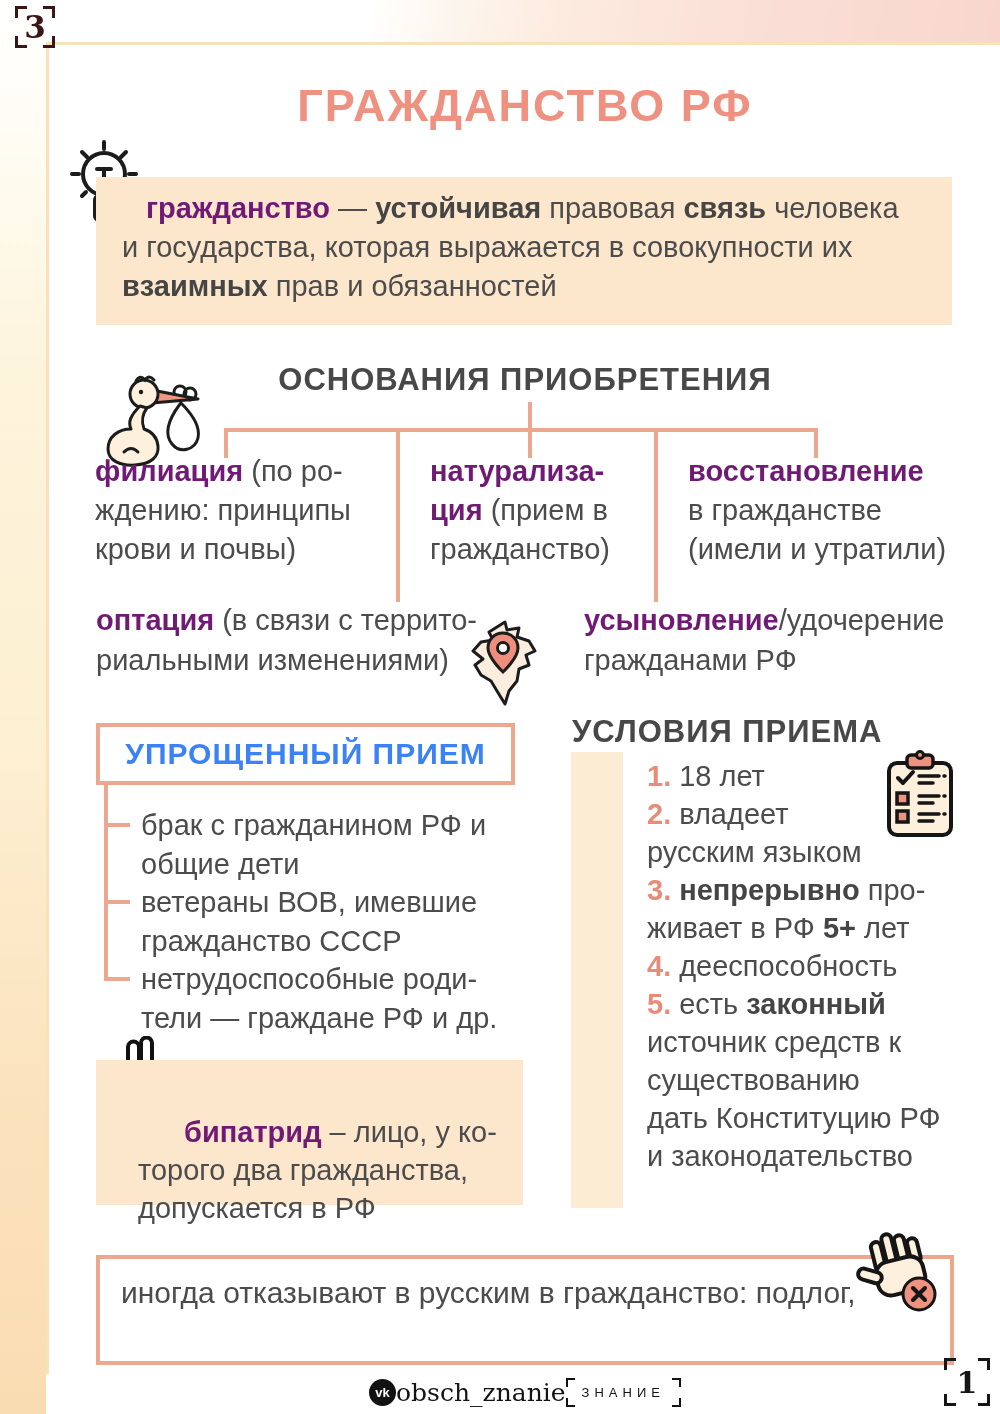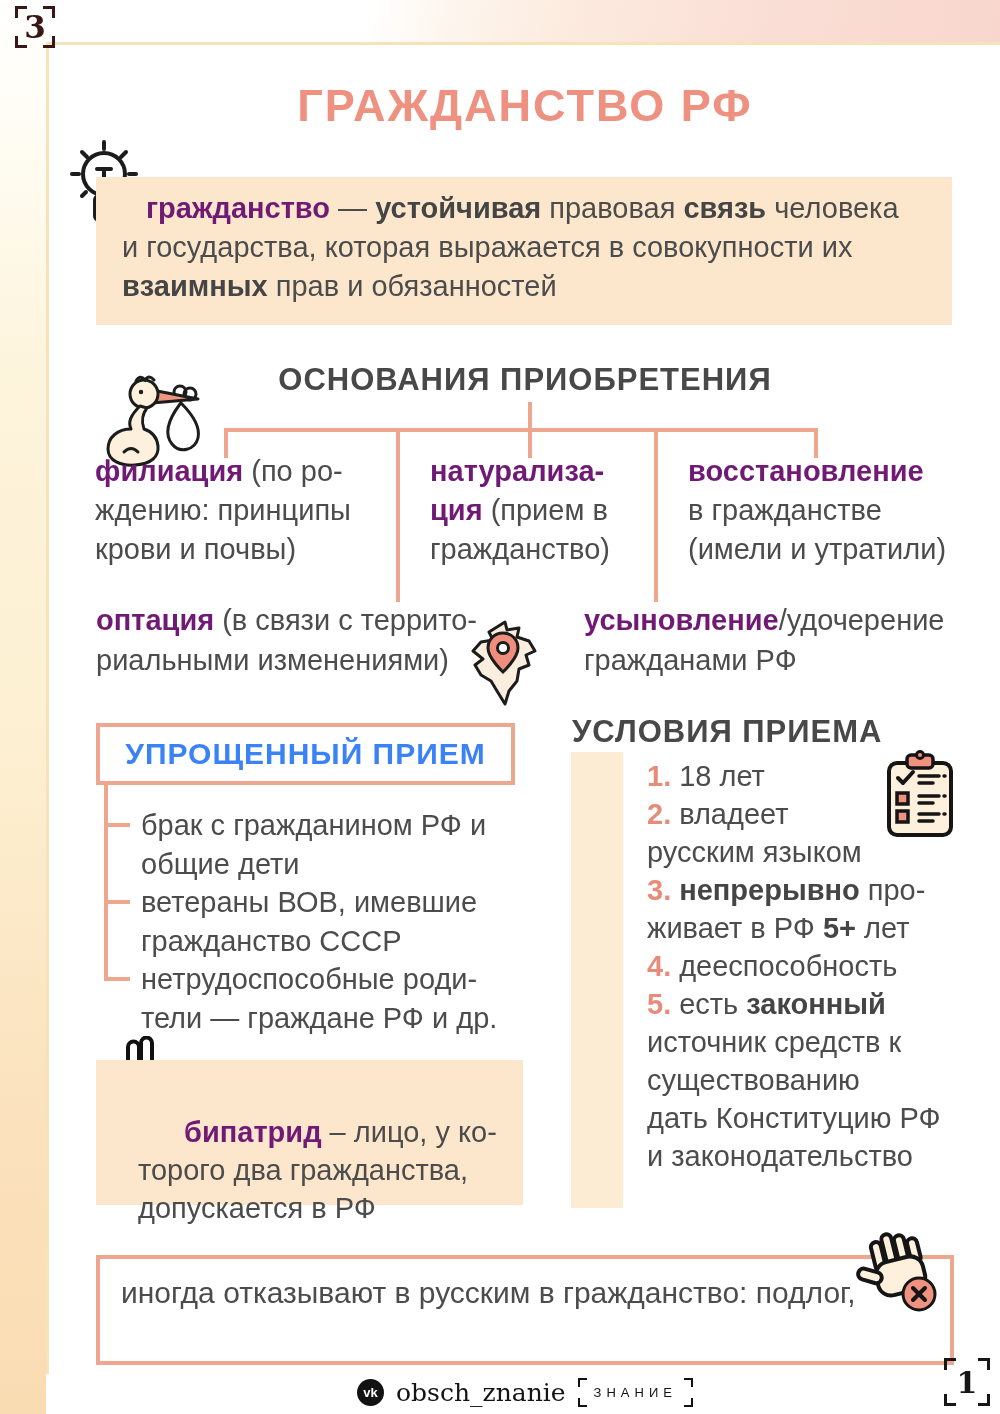--- a/index.html
+++ b/index.html
@@ -69,21 +69,21 @@
   #condlist{left:647px;top:757px;width:335px;font-size:29px;line-height:38px;}
   .num{color:#e88c7a;font-weight:bold;margin-right:8px;}
 
   #bipatbox{left:96px;top:1060px;width:427px;height:145px;background:#fce7cd;}
   #bipattext{left:138px;top:1071px;width:392px;font-size:29px;line-height:38px;margin-top:42px;}
   #bipattext .bl1{text-indent:46px;}
 
   #warnbox{left:96px;top:1255px;width:858px;height:110px;border:4px solid #eca78e;box-sizing:border-box;background:#fff;}
   #warntext{left:121px;top:1271px;width:822px;font-size:30px;line-height:43px;}
 
-  #footer{left:95px;top:1378px;width:860px;display:flex;align-items:center;justify-content:center;gap:12px;}
+  #footer{left:95px;top:1378px;width:860px;display:flex;align-items:center;justify-content:center;}
   .vk{width:27px;height:27px;border-radius:50%;background:#121212;color:#fff;display:flex;
     align-items:center;justify-content:center;font-size:13px;font-weight:bold;}
   .handle{font-family:"DejaVu Serif",serif;font-size:25px;color:#141414;text-align:right;}
   .brand{position:relative;padding:7px 16px;font-size:13px;font-weight:normal;letter-spacing:5px;color:#121212;}
   .brand i{position:absolute;width:7px;height:7px;}
   .brand .tl{left:0;top:0;border-left:2px solid;border-top:2px solid;}
   .brand .tr{right:0;top:0;border-right:2px solid;border-top:2px solid;}
   .brand .bl{left:0;bottom:0;border-left:2px solid;border-bottom:2px solid;}
   .brand .br{right:0;bottom:0;border-right:2px solid;border-bottom:2px solid;}
 

